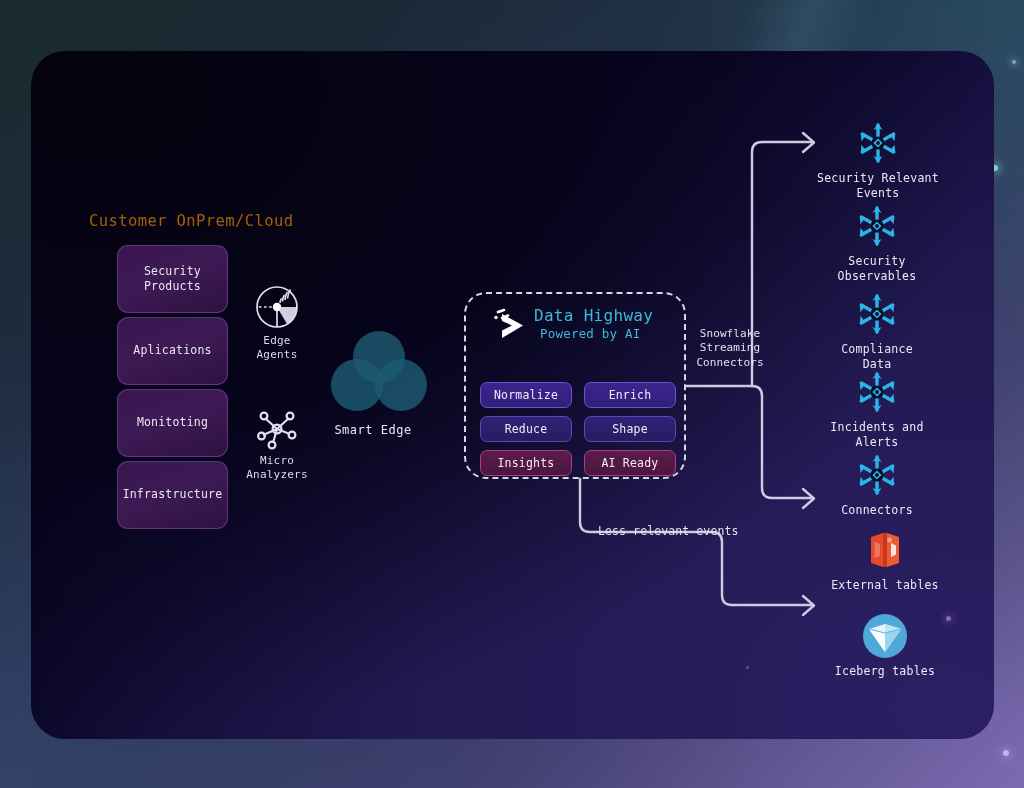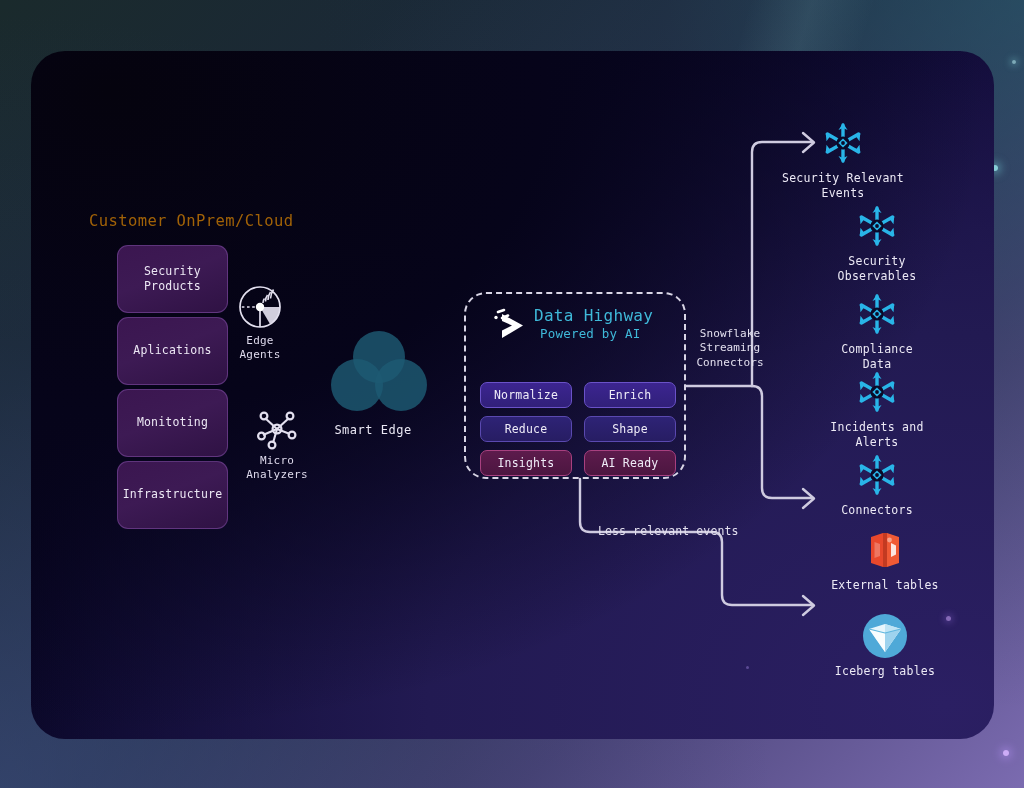--- a/index.html
+++ b/index.html
@@ -59,21 +59,21 @@
     display:flex; align-items:center; justify-content:center; text-align:center;
     color:#ece7f4; font-size:11.5px; line-height:1.32; letter-spacing:0.2px;
   }
   .srcbox.b0 { top:245px; }
   .srcbox.b1 { top:317px; }
   .srcbox.b2 { top:389px; }
   .srcbox.b3 { top:461px; }
 
   
   .miniblock { position:absolute; width:108px; text-align:center; }
-  .mb-edge { left:206px; top:284px;text-align:center; }
+  .mb-edge { left:223px; top:284px;text-align:center; }
   .mb-micro { left:223px; top:408px; }
   .miniblock .mlabel {
     color:#dedaec; font-size:11px; line-height:1.26; margin-top:4px; letter-spacing:0.2px;
   }
 
   
   .smartedge { position:absolute; left:323px; top:330px; width:112px; text-align:center; }
   .smartedge .selabel {
     margin-top:9px; color:#e9e7f3; font-size:12px; letter-spacing:0.5px; white-space:nowrap;
     margin-left:-12px;
@@ -236,21 +236,21 @@
   <div class="pills">
     <div class="pill indigo">Normalize</div>
     <div class="pill indigo">Enrich</div>
     <div class="pill indigo2">Reduce</div>
     <div class="pill indigo2">Shape</div>
     <div class="pill magenta">Insights</div>
     <div class="pill magenta">AI Ready</div>
   </div>
 </div>
 
-<div class="dest" style="left:753px; top:117px;">
+<div class="dest" style="left:788px; top:117px;">
   <div class="dicon">
     <svg width="48" height="48" viewBox="0 0 48 48">
       <g stroke="#29b5e8" stroke-width="3.4" stroke-linecap="round">
         <line x1="24" y1="6" x2="24" y2="42"></line>
         <line x1="8.4" y1="15" x2="39.6" y2="33"></line>
         <line x1="8.4" y1="33" x2="39.6" y2="15"></line>
       </g>
       <g fill="#29b5e8">
         <path d="M24 4 L19.5 11 L24 9 L28.5 11 Z"></path>
         <path d="M24 44 L19.5 37 L24 39 L28.5 37 Z"></path>

